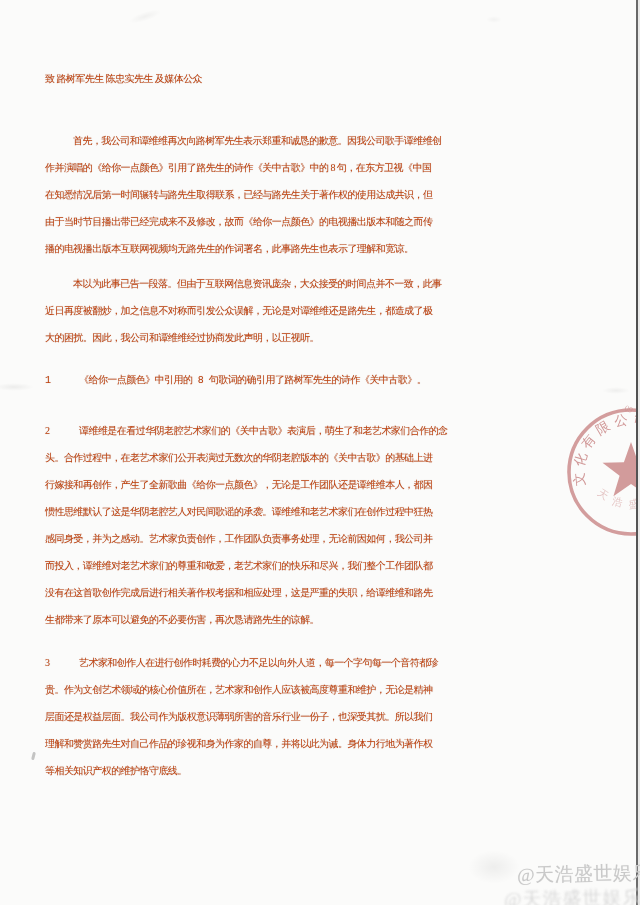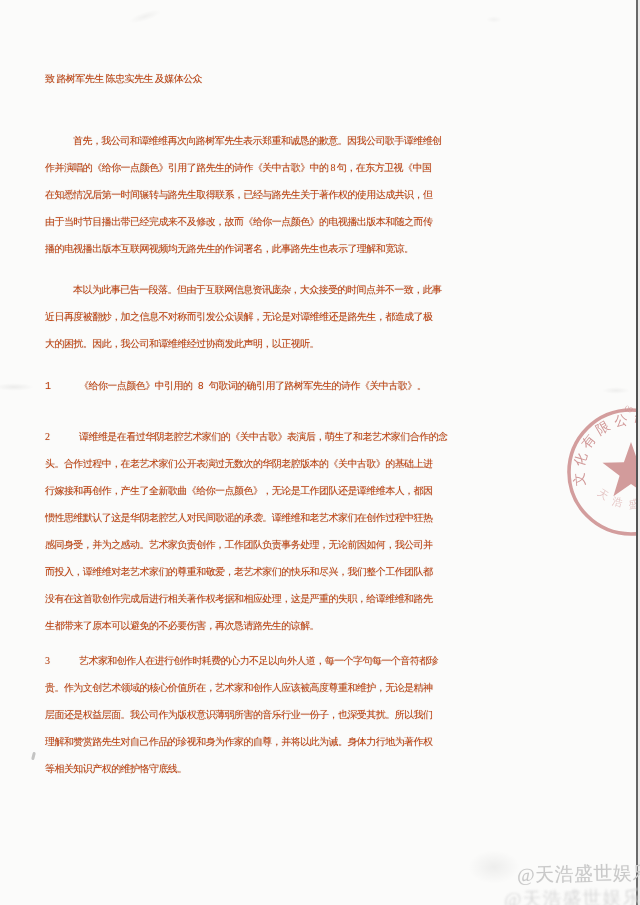--- a/index.html
+++ b/index.html
@@ -10,24 +10,24 @@
   }
   .doc{position:absolute;left:45px;top:65px;width:552px;}
   .line{
     line-height:27px;font-size:10px;letter-spacing:-0.55px;
     white-space:nowrap;color:#c2410c;
     text-shadow:0 0 1px rgba(75,75,78,0.30);
   }
   .indent{text-indent:28px;}
   .marker{display:inline-block;width:34px;letter-spacing:0;}
   #p1{margin-top:35px;}
-  #p2{margin-top:14px;}
+  #p2{margin-top:8px;}
   #i1{margin-top:16px;font-family:Liberation Mono, monospace;}
   #i2{margin-top:23px;}
-  #i3{margin-top:8px;font-family:Liberation Serif, serif;}
+  #i3{margin-top:16px;font-family:Liberation Serif, serif;}
 
   
   .edge-line{position:absolute;left:636px;top:0;width:2px;height:905px;
     background:linear-gradient(180deg,#6a6a6a,#4f4f4f 30%,#565656 70%,#6f6f6f);}
   .edge-light{position:absolute;left:638px;top:0;width:2px;height:905px;background:#e9e9e8;}
 
   
   .seal{position:absolute;left:554px;top:398px;mix-blend-mode:multiply;opacity:0.88;}
 
   

